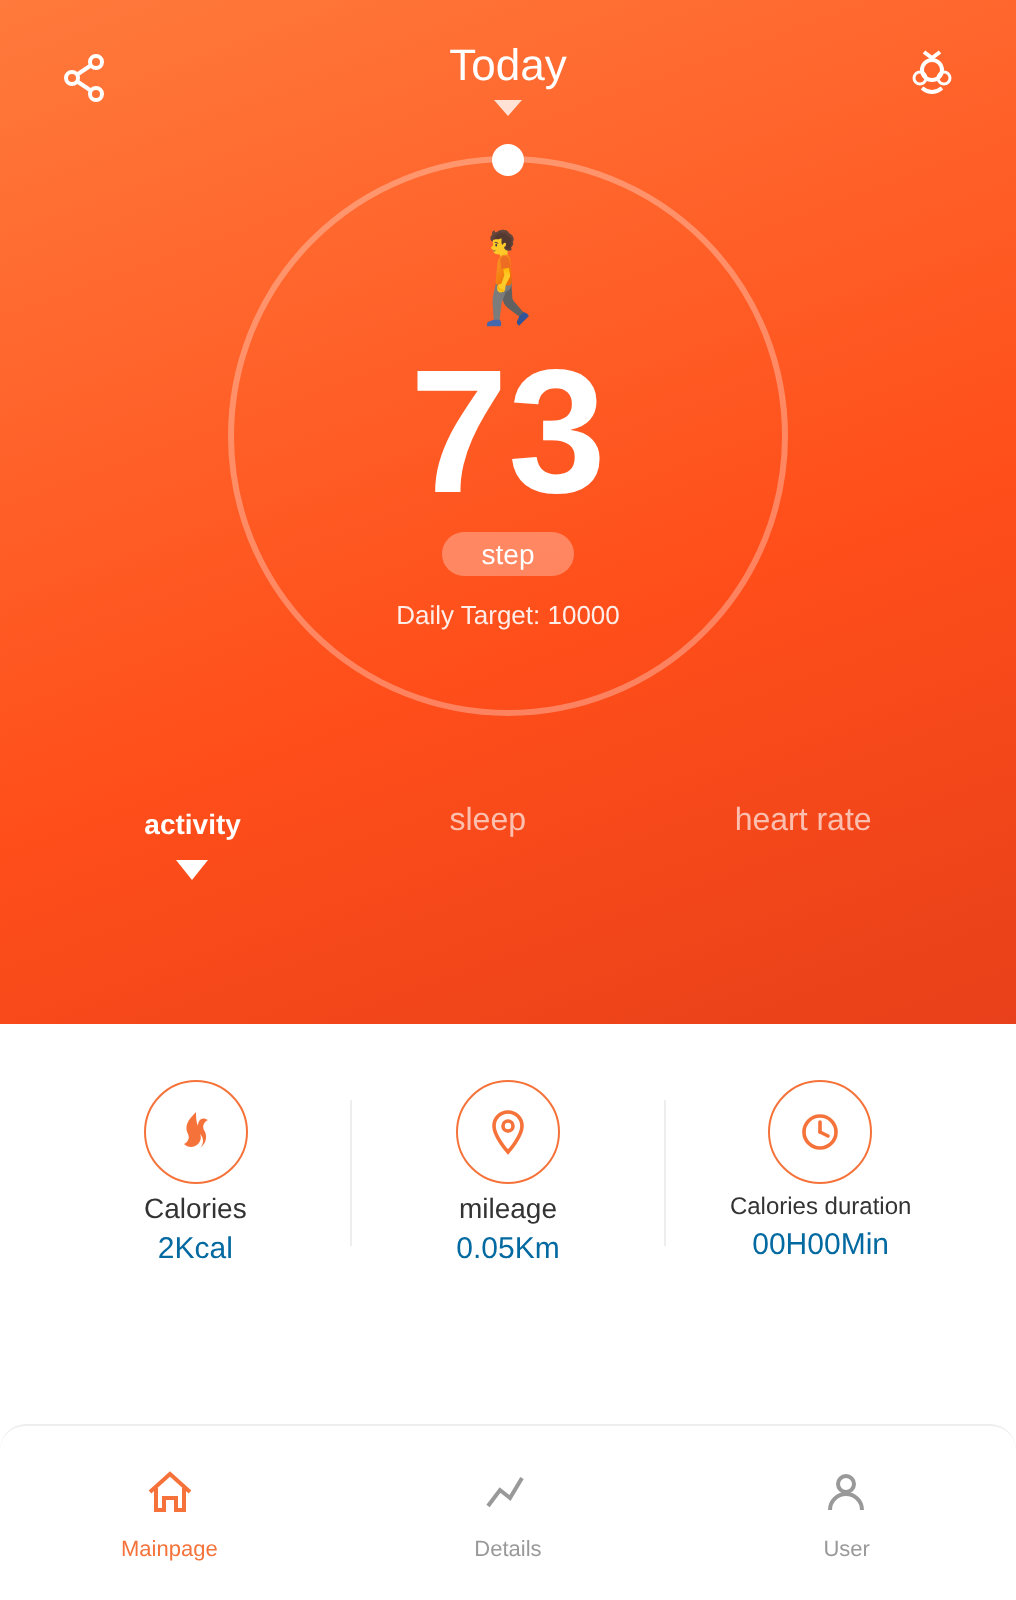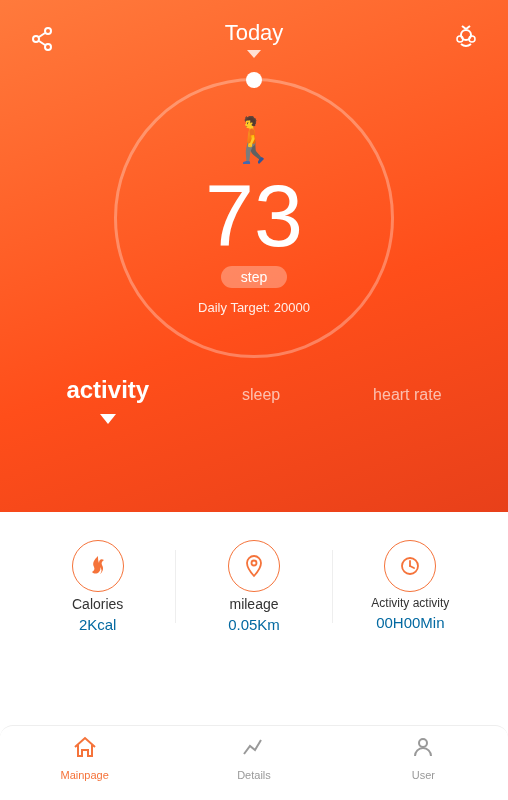--- a/index.html
+++ b/index.html
@@ -90,21 +90,21 @@
 
     .circle-content {
       display: flex;
       flex-direction: column;
       align-items: center;
       gap: 6px;
     }
 
     .step-count {
       font-size: 88px;
-      font-weight: 400;
+      font-weight: 700;
       color: #fff;
       line-height: 1;
     }
 
     .step-badge {
       background: rgba(255,255,255,0.3);
       color: #fff;
       padding: 3px 20px;
       border-radius: 20px;
       font-size: 14px;
@@ -134,21 +134,22 @@
       color: rgba(255,255,255,0.65);
       font-size: 16px;
       padding: 6px 16px;
       cursor: pointer;
       position: relative;
     }
 
     .tab-item.active {
       color: #fff;
       font-weight: 700;
-      font-size: 24px;
+      font-size: 14px;
+      margin-top: 28px;
     }
 
     .tab-item.active::after {
       content: '';
       position: absolute;
       bottom: -14px;
       left: 50%;
       transform: translateX(-50%);
       width: 0;
       height: 0;
@@ -209,21 +210,21 @@
       align-self: stretch;
       margin: 10px 0;
     }
 
     
     .bottom-nav {
       border-top: 1px solid #eee;
       display: flex;
       justify-content: flex-start;
       align-items: center;
-      padding: 8px 0 6px;
+      padding: 20px 0 6px;
       margin-top: auto;
       border-radius: 13px;
     }
 
     .nav-item {
       display: flex;
       flex-direction: column;
       align-items: center;
       gap: 3px;
       cursor: pointer;
@@ -295,21 +296,21 @@
     </div>
 
     <div class="circle-container">
       <div class="circle-ring"></div>
       <div class="circle-dot"></div>
       <div class="circle-content">
         <div class="walking-figure">🚶</div>
         <div class="step-count">73</div>
         <div class="step-badge">step</div>
         <div class="target-info">
-          <div>Daily Target: 20000</div>
+          <div>Daily Target: 10000</div>
         </div>
       </div>
     </div>
 
     <div class="tab-bar">
       <div class="tab-item active">
         <span>activity</span>
       </div>
       <div class="tab-item">
         <span>sleep</span>
@@ -351,21 +352,21 @@
       <div class="metrics-divider"></div>
 
       <div class="metric-item">
         <div class="metric-icon-circle">
           <svg width="24" height="24" viewBox="0 0 24 24" fill="none">
             <circle cx="12" cy="12" r="8" stroke="#f5733a" stroke-width="1.8"></circle>
             <line x1="12" y1="7" x2="12" y2="12" stroke="#f5733a" stroke-width="1.8" stroke-linecap="round"></line>
             <line x1="12" y1="12" x2="16" y2="14" stroke="#f5733a" stroke-width="1.8" stroke-linecap="round"></line>
           </svg>
         </div>
-        <span class="metric-label" style="font-size:12px;">Activity activity</span>
+        <span class="metric-label" style="font-size:12px;">Calories duration</span>
         <span class="metric-value">00H00Min</span>
       </div>
 
     </div>
 
     <div class="bottom-nav">
 
       <div class="nav-item active">
         <span class="nav-icon" style="color:#f5733a;">
           <svg width="26" height="26" viewBox="0 0 26 26" fill="none">

